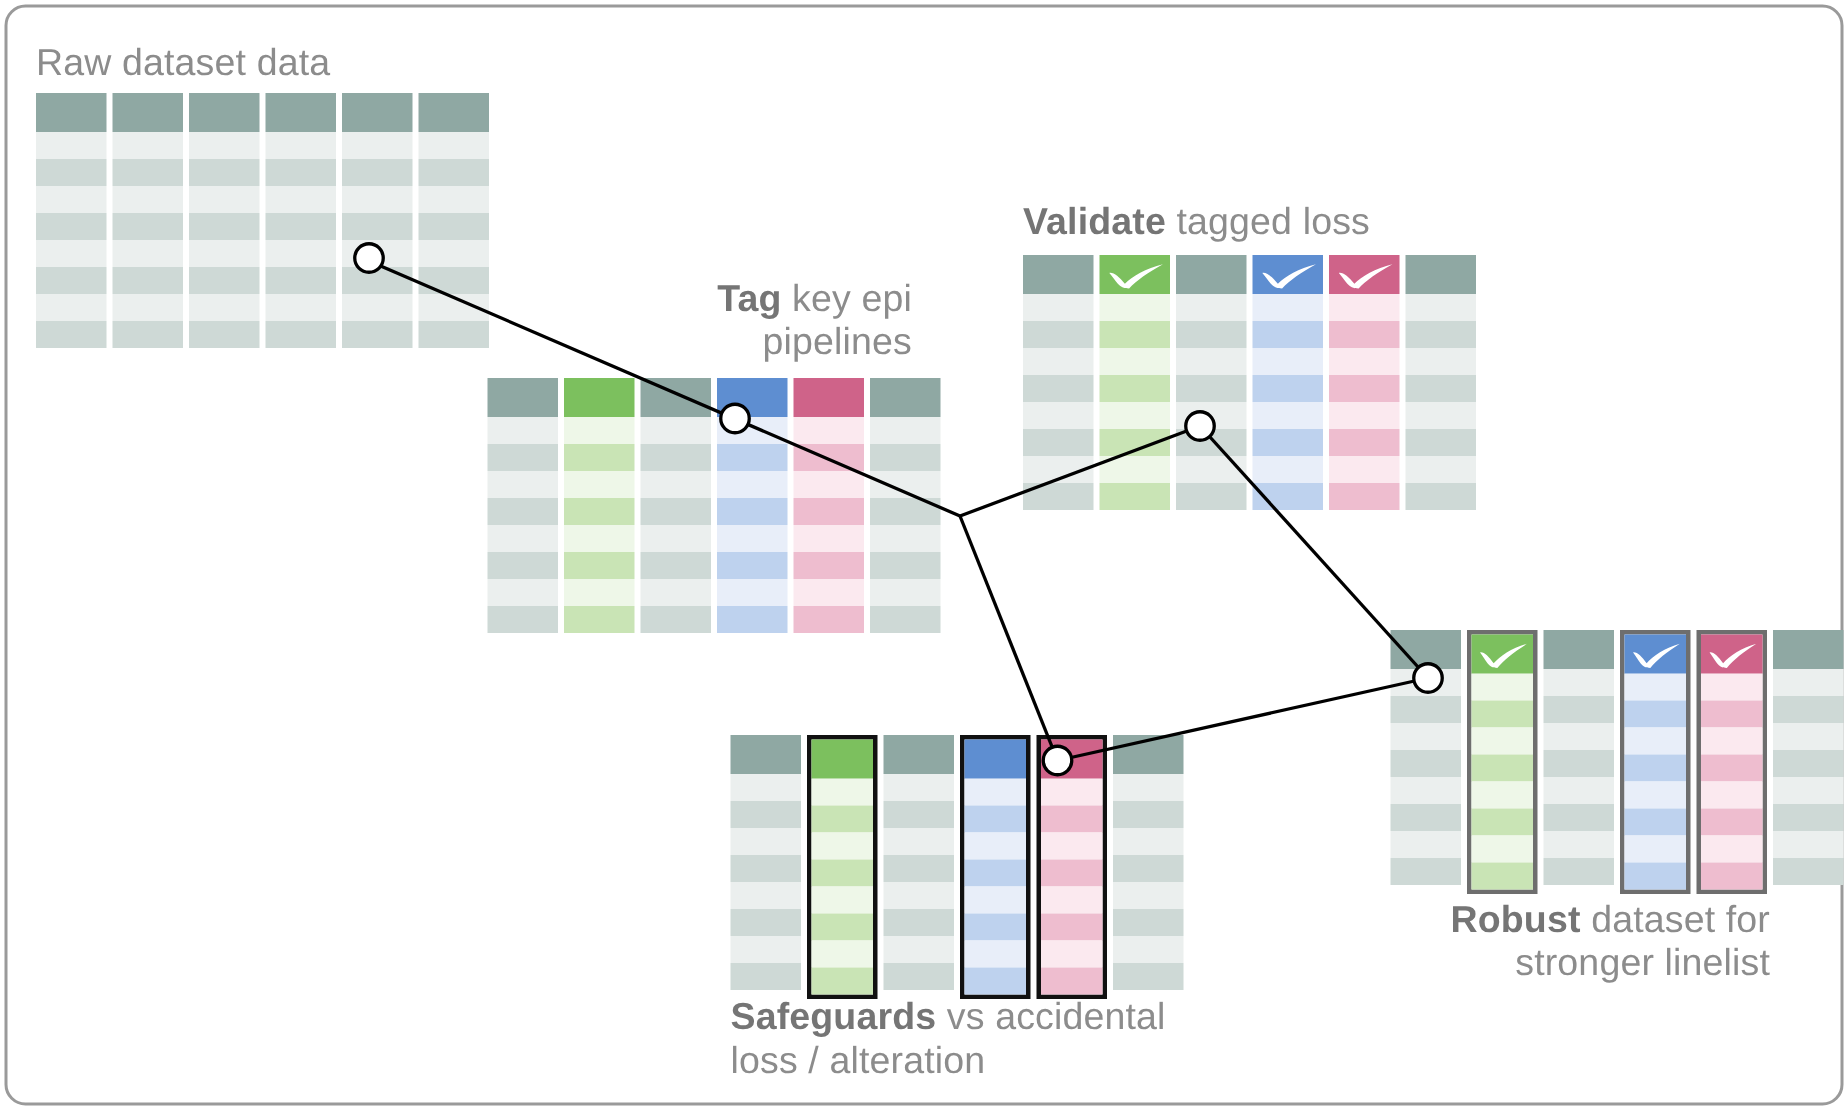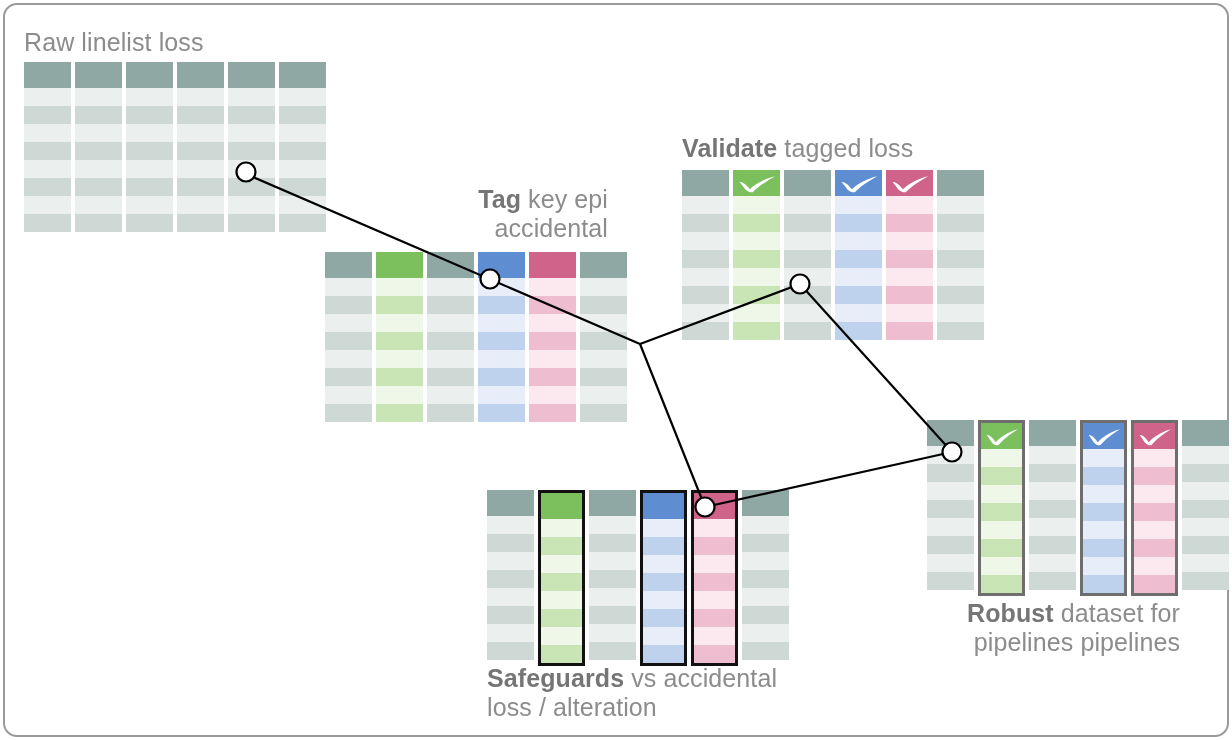--- a/index.html
+++ b/index.html
@@ -405,23 +405,23 @@
     <g id="link-nodes">
         <circle cx="246" cy="172" r="9.5" class="node"></circle>
         <circle cx="490" cy="279" r="9.5" class="node"></circle>
         <circle cx="800" cy="284" r="9.5" class="node"></circle>
         <circle cx="705" cy="507" r="9.5" class="node"></circle>
         <circle cx="952" cy="452" r="9.5" class="node"></circle>
       </g>
   </svg>
 
   <div id="captions">
-      <div class="caption" style="left: 24px; top: 28px; width: 300px;"><span>Raw linelist loss</span></div>
+      <div class="caption" style="left: 24px; top: 28px; width: 300px;"><span>Raw dataset data</span></div>
       <div class="caption right" style="left: 408px; top: 185px; width: 200px;"><b>Tag</b><span> key epi
-accidental</span></div>
+pipelines</span></div>
       <div class="caption" style="left: 682px; top: 134px; width: 320px;"><b>Validate</b><span> tagged loss</span></div>
       <div class="caption" style="left: 487px; top: 664px; width: 360px;"><b>Safeguards</b><span> vs accidental
 loss / alteration</span></div>
       <div class="caption right" style="left: 900px; top: 599px; width: 280px;"><b>Robust</b><span> dataset for
-pipelines pipelines</span></div>
+stronger linelist</span></div>
     </div>
 
 </div>
 
 </body></html>

